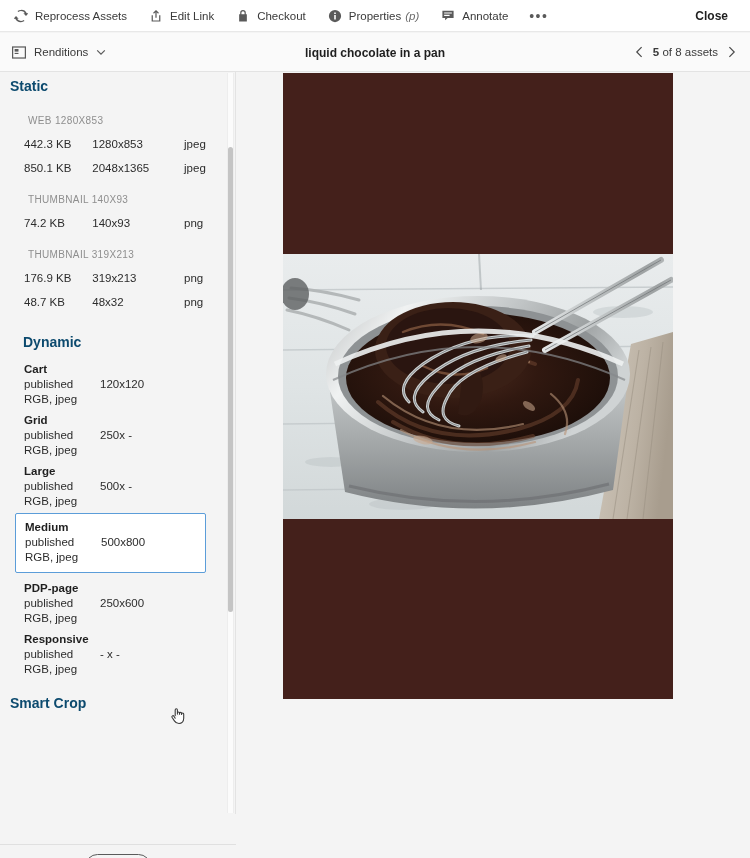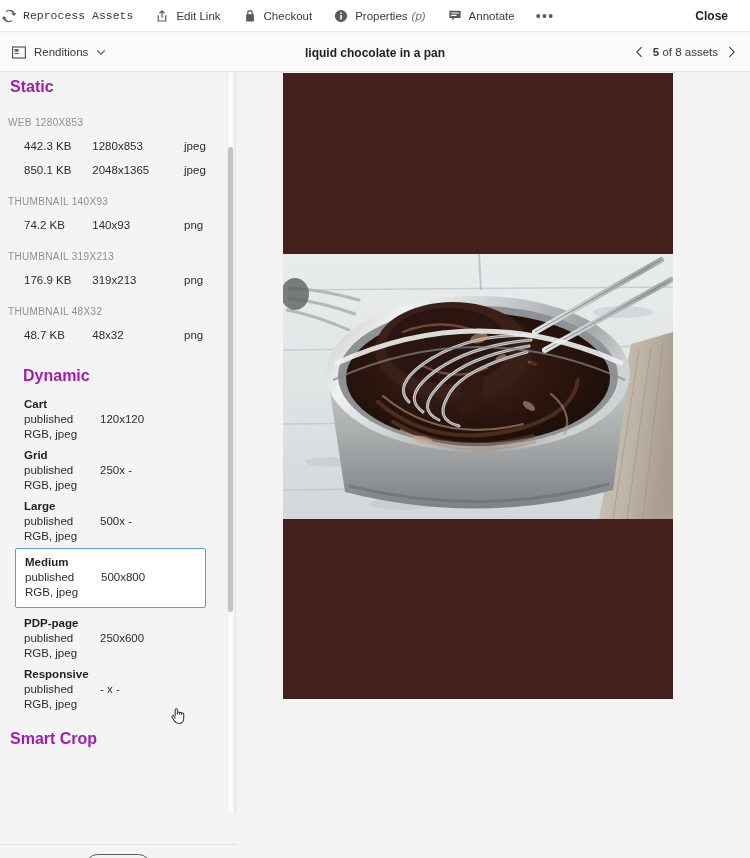--- a/index.html
+++ b/index.html
@@ -18,21 +18,21 @@
     background: #ffffff;
     border-bottom: 1px solid #e8e8e8;
     display: flex; align-items: center;
   }
   .tb-item {
     display: flex; align-items: center; gap: 7px;
     height: 32px; padding: 0 11px;
     font-size: 11.5px; color: #3a3a3a; white-space: nowrap;
     cursor: pointer;
   }
-  .tb-item:first-child { padding-left: 2px; font-family: Liberation Mono, monospace; }
+  .tb-item:first-child { padding-left: 14px; }
   .tb-label { display: flex; align-items: baseline; gap: 4px; }
   .tb-hint { font-style: italic; color: #6b6b6b; font-size: 11.5px; }
   .tb-ico { width: 14px; height: 14px; display: inline-block; flex: 0 0 14px; }
   .tb-ico svg { display: block; width: 14px; height: 14px; fill: #5a5a5a; }
   .tb-dots {
     padding: 0 10px; height: 32px; display: flex; align-items: center;
     color: #5a5a5a; font-size: 14px; letter-spacing: 1.4px; cursor: pointer;
   }
   .tb-close {
     margin-left: auto; padding: 0 22px 0 12px; height: 32px;
@@ -70,26 +70,26 @@
 
   
   .sidepanel {
     position: absolute; left: 0; top: 72px; width: 236px; height: 742px;
     background: #f4f4f4;
     border-right: 1px solid #e3e3e3;
     overflow: hidden;
   }
   .panel-scroll { position: absolute; inset: 0 6px 0 0; overflow: hidden; }
   .sec-head {
-    font-size: 16px; font-weight: bold; color: #a21caf;
+    font-size: 14px; font-weight: bold; color: #0c4a6e;
     padding: 0 0 0 10px;
   }
   .grp-label {
     font-size: 10px; color: #8e8e8e; letter-spacing: .35px;
-    text-transform: uppercase; padding-left: 8px;
+    text-transform: uppercase; padding-left: 28px;
   }
   .static-row {
     display: flex; padding-left: 24px; font-size: 11.5px; color: #2c2c2c;
     cursor: pointer;
   }
   .static-row .c-size { width: 76px; }
   .static-row .c-dim  { width: 102px; }
   .static-row .c-fmt  { width: 50px; }
 
   .dyn-item { padding-left: 24px; cursor: pointer; position: relative; }
@@ -295,21 +295,20 @@
       <div>
         <div class="grp-label" style="padding-top:20px;">THUMBNAIL 319X213</div>
         <div class="static-row" style="padding-top:12px;">
           <span class="c-size">176.9 KB</span>
           <span class="c-dim">319x213</span>
           <span class="c-fmt">png</span>
         </div>
       </div>
 
       <div>
-        <div class="grp-label" style="padding-top:20px;">THUMBNAIL 48X32</div>
         <div class="static-row" style="padding-top:12px;align-items:flex-end;">
           <span class="c-size">48.7 KB</span>
           <span class="c-dim">48x32</span>
           <span class="c-fmt">png</span>
         </div>
       </div>
 
       <div class="sec-head" style="padding-top:26px;margin-left:13px;">Dynamic</div>
 
       <div class="dyn-item" style="margin-top:13px;">

